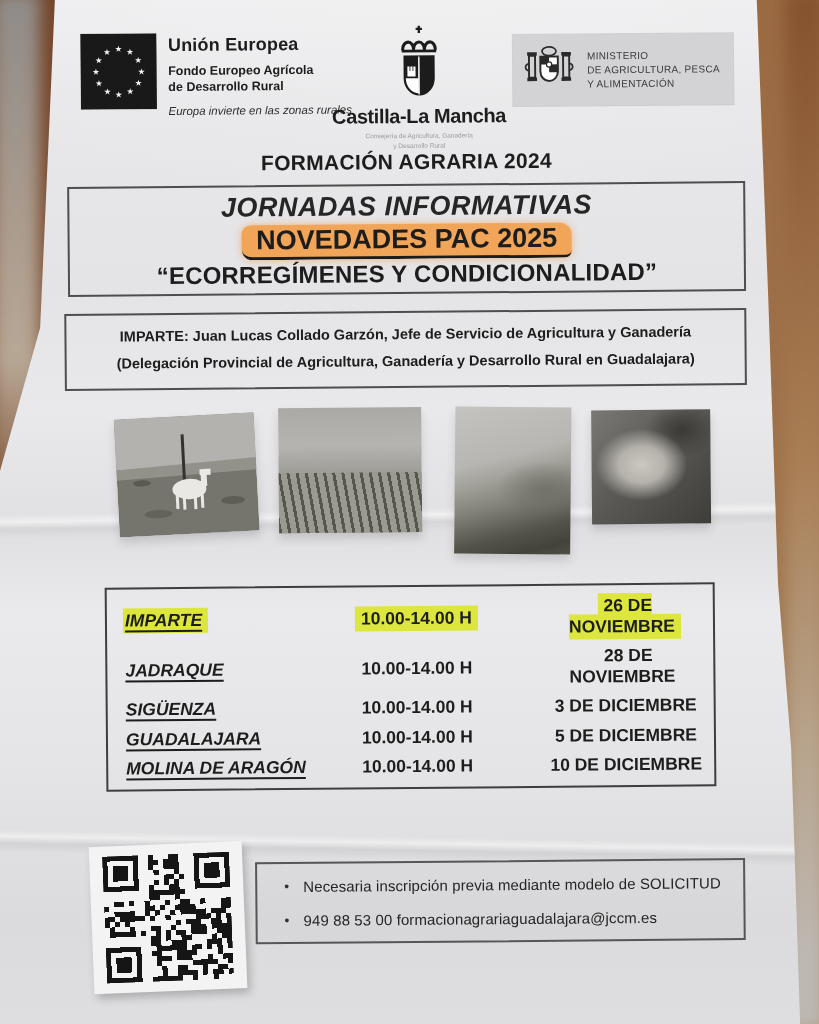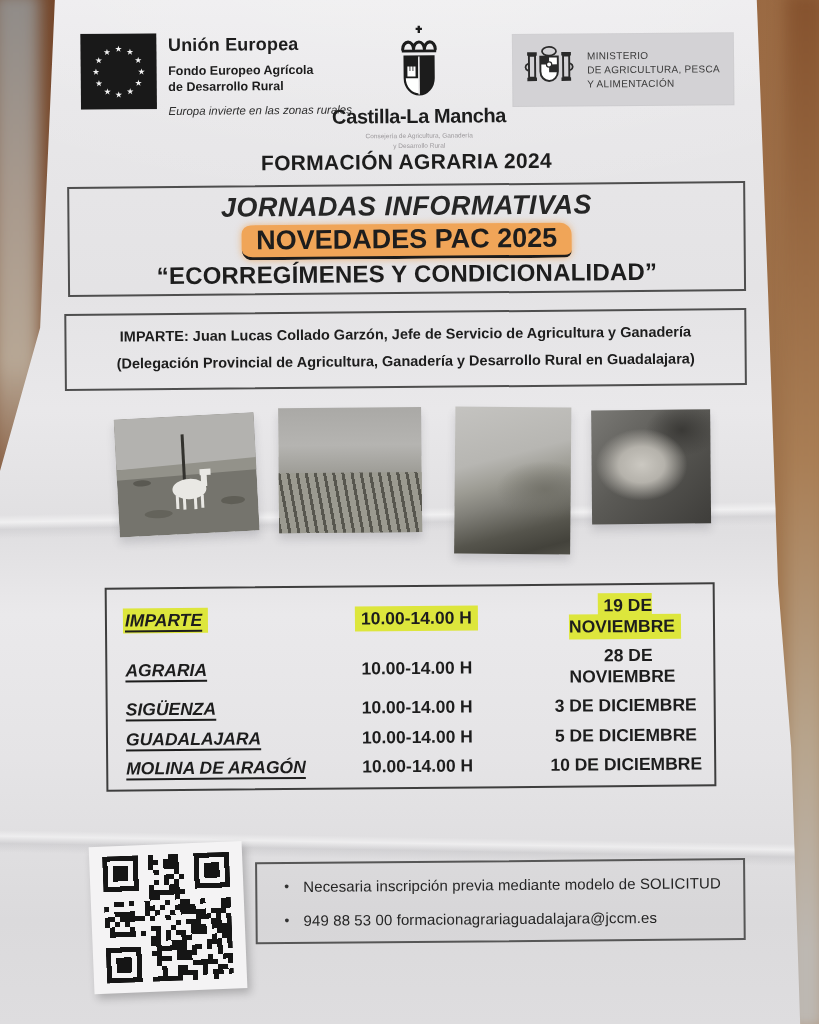--- a/index.html
+++ b/index.html
@@ -202,24 +202,24 @@
       </svg>
     </div>
     <div class="abs photo photo2"></div>
     <div class="abs photo photo3"></div>
     <div class="abs photo photo4"></div>
 
     <div class="abs schedule-box">
       <div class="srow hl">
         <div class="c-town"><span>IMPARTE</span></div>
         <div class="c-time"><span>10.00-14.00 H</span></div>
-        <div class="c-date"><span>19 DE NOVIEMBRE</span></div>
-      </div>
-      <div class="srow">
-        <div class="c-town"><span>AGRARIA</span></div>
+        <div class="c-date"><span>26 DE NOVIEMBRE</span></div>
+      </div>
+      <div class="srow">
+        <div class="c-town"><span>JADRAQUE</span></div>
         <div class="c-time"><span>10.00-14.00 H</span></div>
         <div class="c-date"><span>28 DE NOVIEMBRE</span></div>
       </div>
       <div class="srow">
         <div class="c-town"><span>SIGÜENZA</span></div>
         <div class="c-time"><span>10.00-14.00 H</span></div>
         <div class="c-date"><span>3 DE DICIEMBRE</span></div>
       </div>
       <div class="srow">
         <div class="c-town"><span>GUADALAJARA</span></div>

